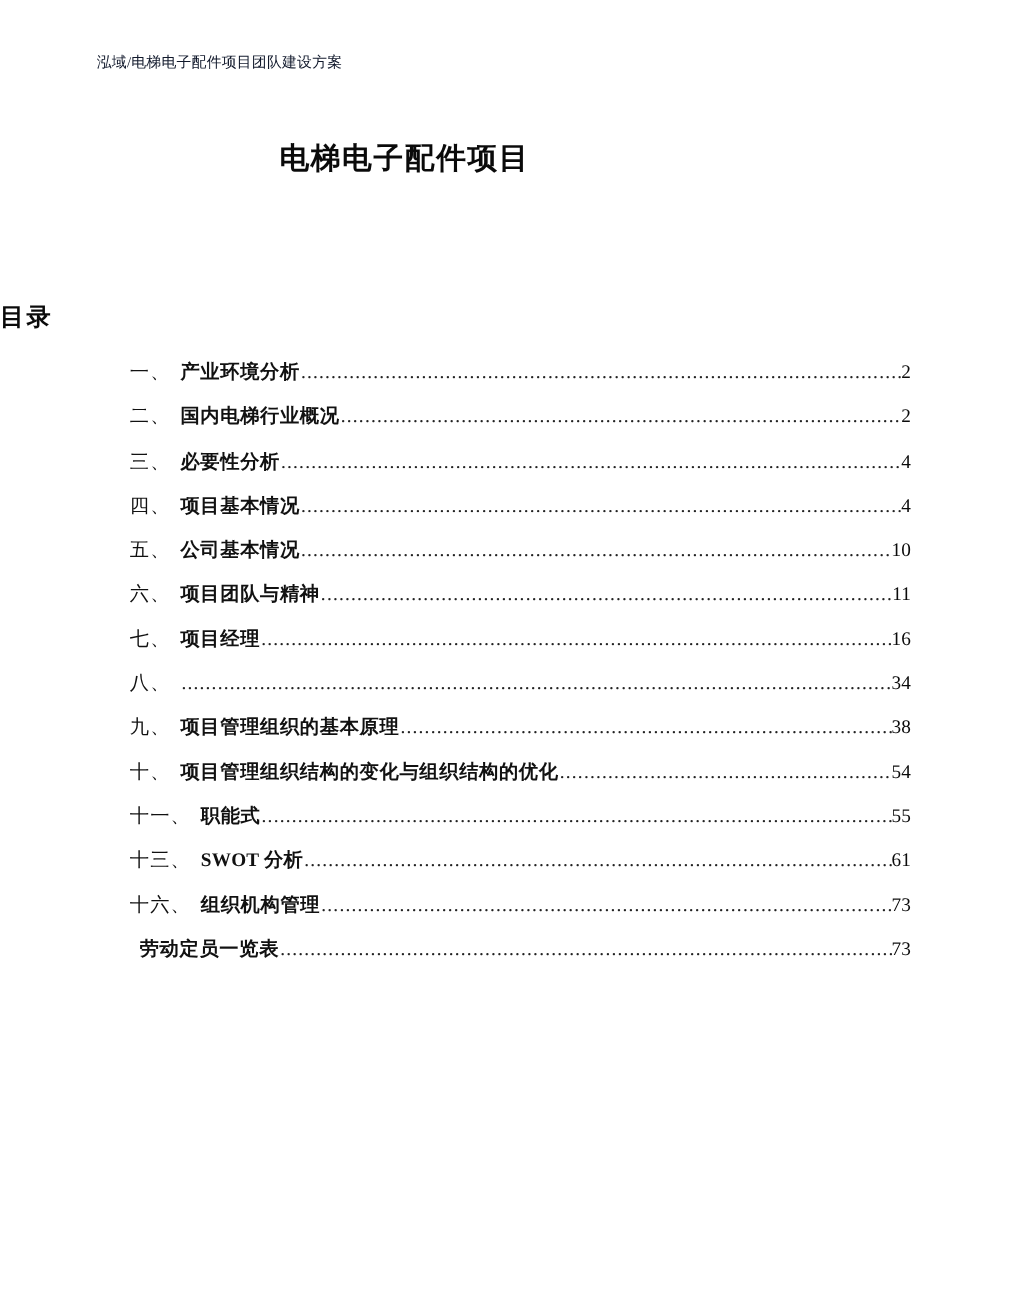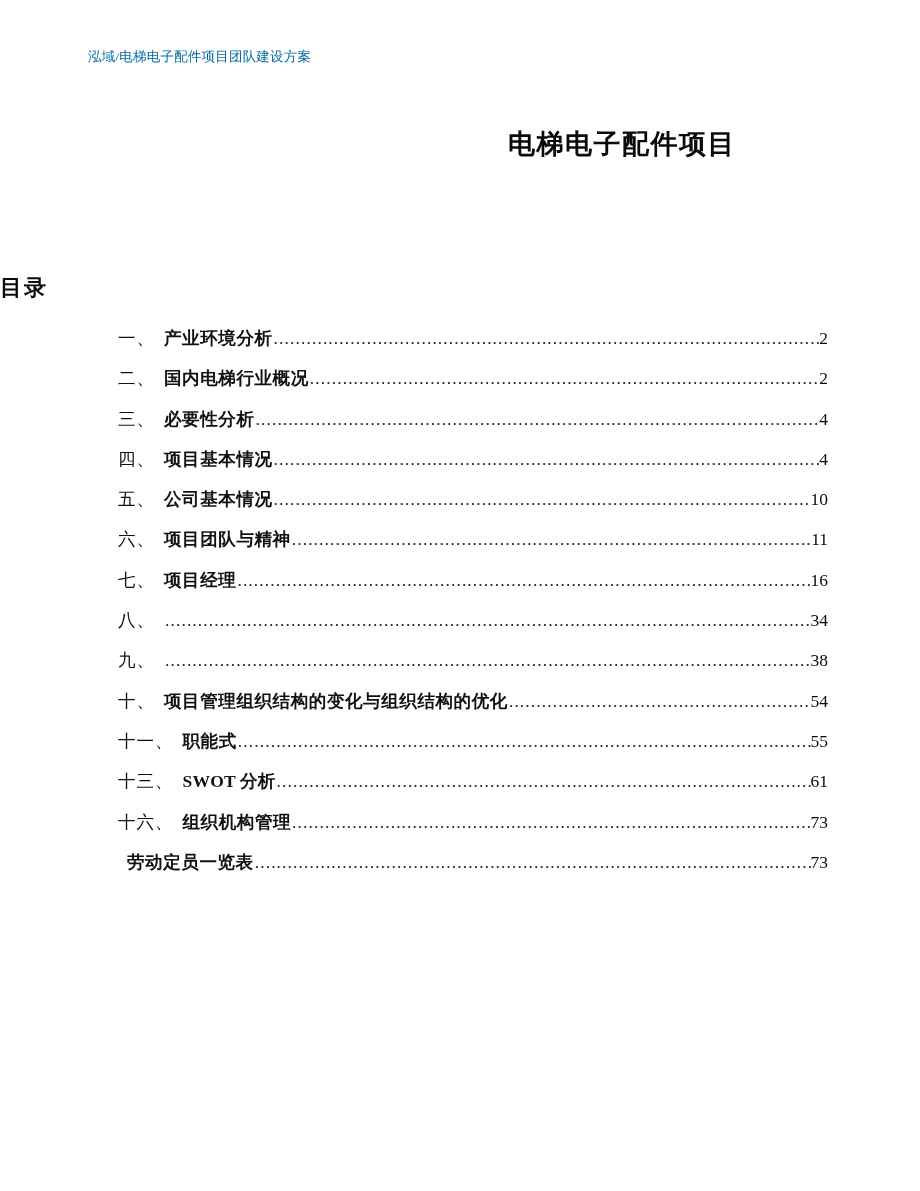--- a/index.html
+++ b/index.html
@@ -24,32 +24,32 @@
   }
 
   
   .doc-header {
     position: absolute;
     left: 88px;
     top: 48px;
     font-family: "Liberation Serif", "DejaVu Serif", serif;
     font-size: 13.5px;
     line-height: 18px;
-    color: #0369a1;
+    color: #0f172a;
     letter-spacing: 0.2px;
     white-space: nowrap;
   }
 
   
   .title-block {
     position: absolute;
     left: 0;
     top: 118px;
     width: 736px;
-    text-align: right;
+    text-align: center;
   }
   .title-line {
     font-family: "Liberation Sans", "DejaVu Sans", sans-serif;
     font-weight: bold;
     font-size: 27px;
     line-height: 52px;
     letter-spacing: 1.5px;
     color: #0a0a0a;
   }
 
@@ -175,20 +175,21 @@
         <span class="toc-leader"></span>
         <span class="toc-page">16</span>
       </div>
       <div class="toc-row">
         <span class="toc-num">八、</span>
         <span class="toc-leader"></span>
         <span class="toc-page">34</span>
       </div>
       <div class="toc-row">
         <span class="toc-num">九、</span>
+        <span class="toc-label">项目管理组织的基本原理</span>
         <span class="toc-leader"></span>
         <span class="toc-page">38</span>
       </div>
       <div class="toc-row">
         <span class="toc-num">十、</span>
         <span class="toc-label">项目管理组织结构的变化与组织结构的优化</span>
         <span class="toc-leader"></span>
         <span class="toc-page">54</span>
       </div>
       <div class="toc-row">

